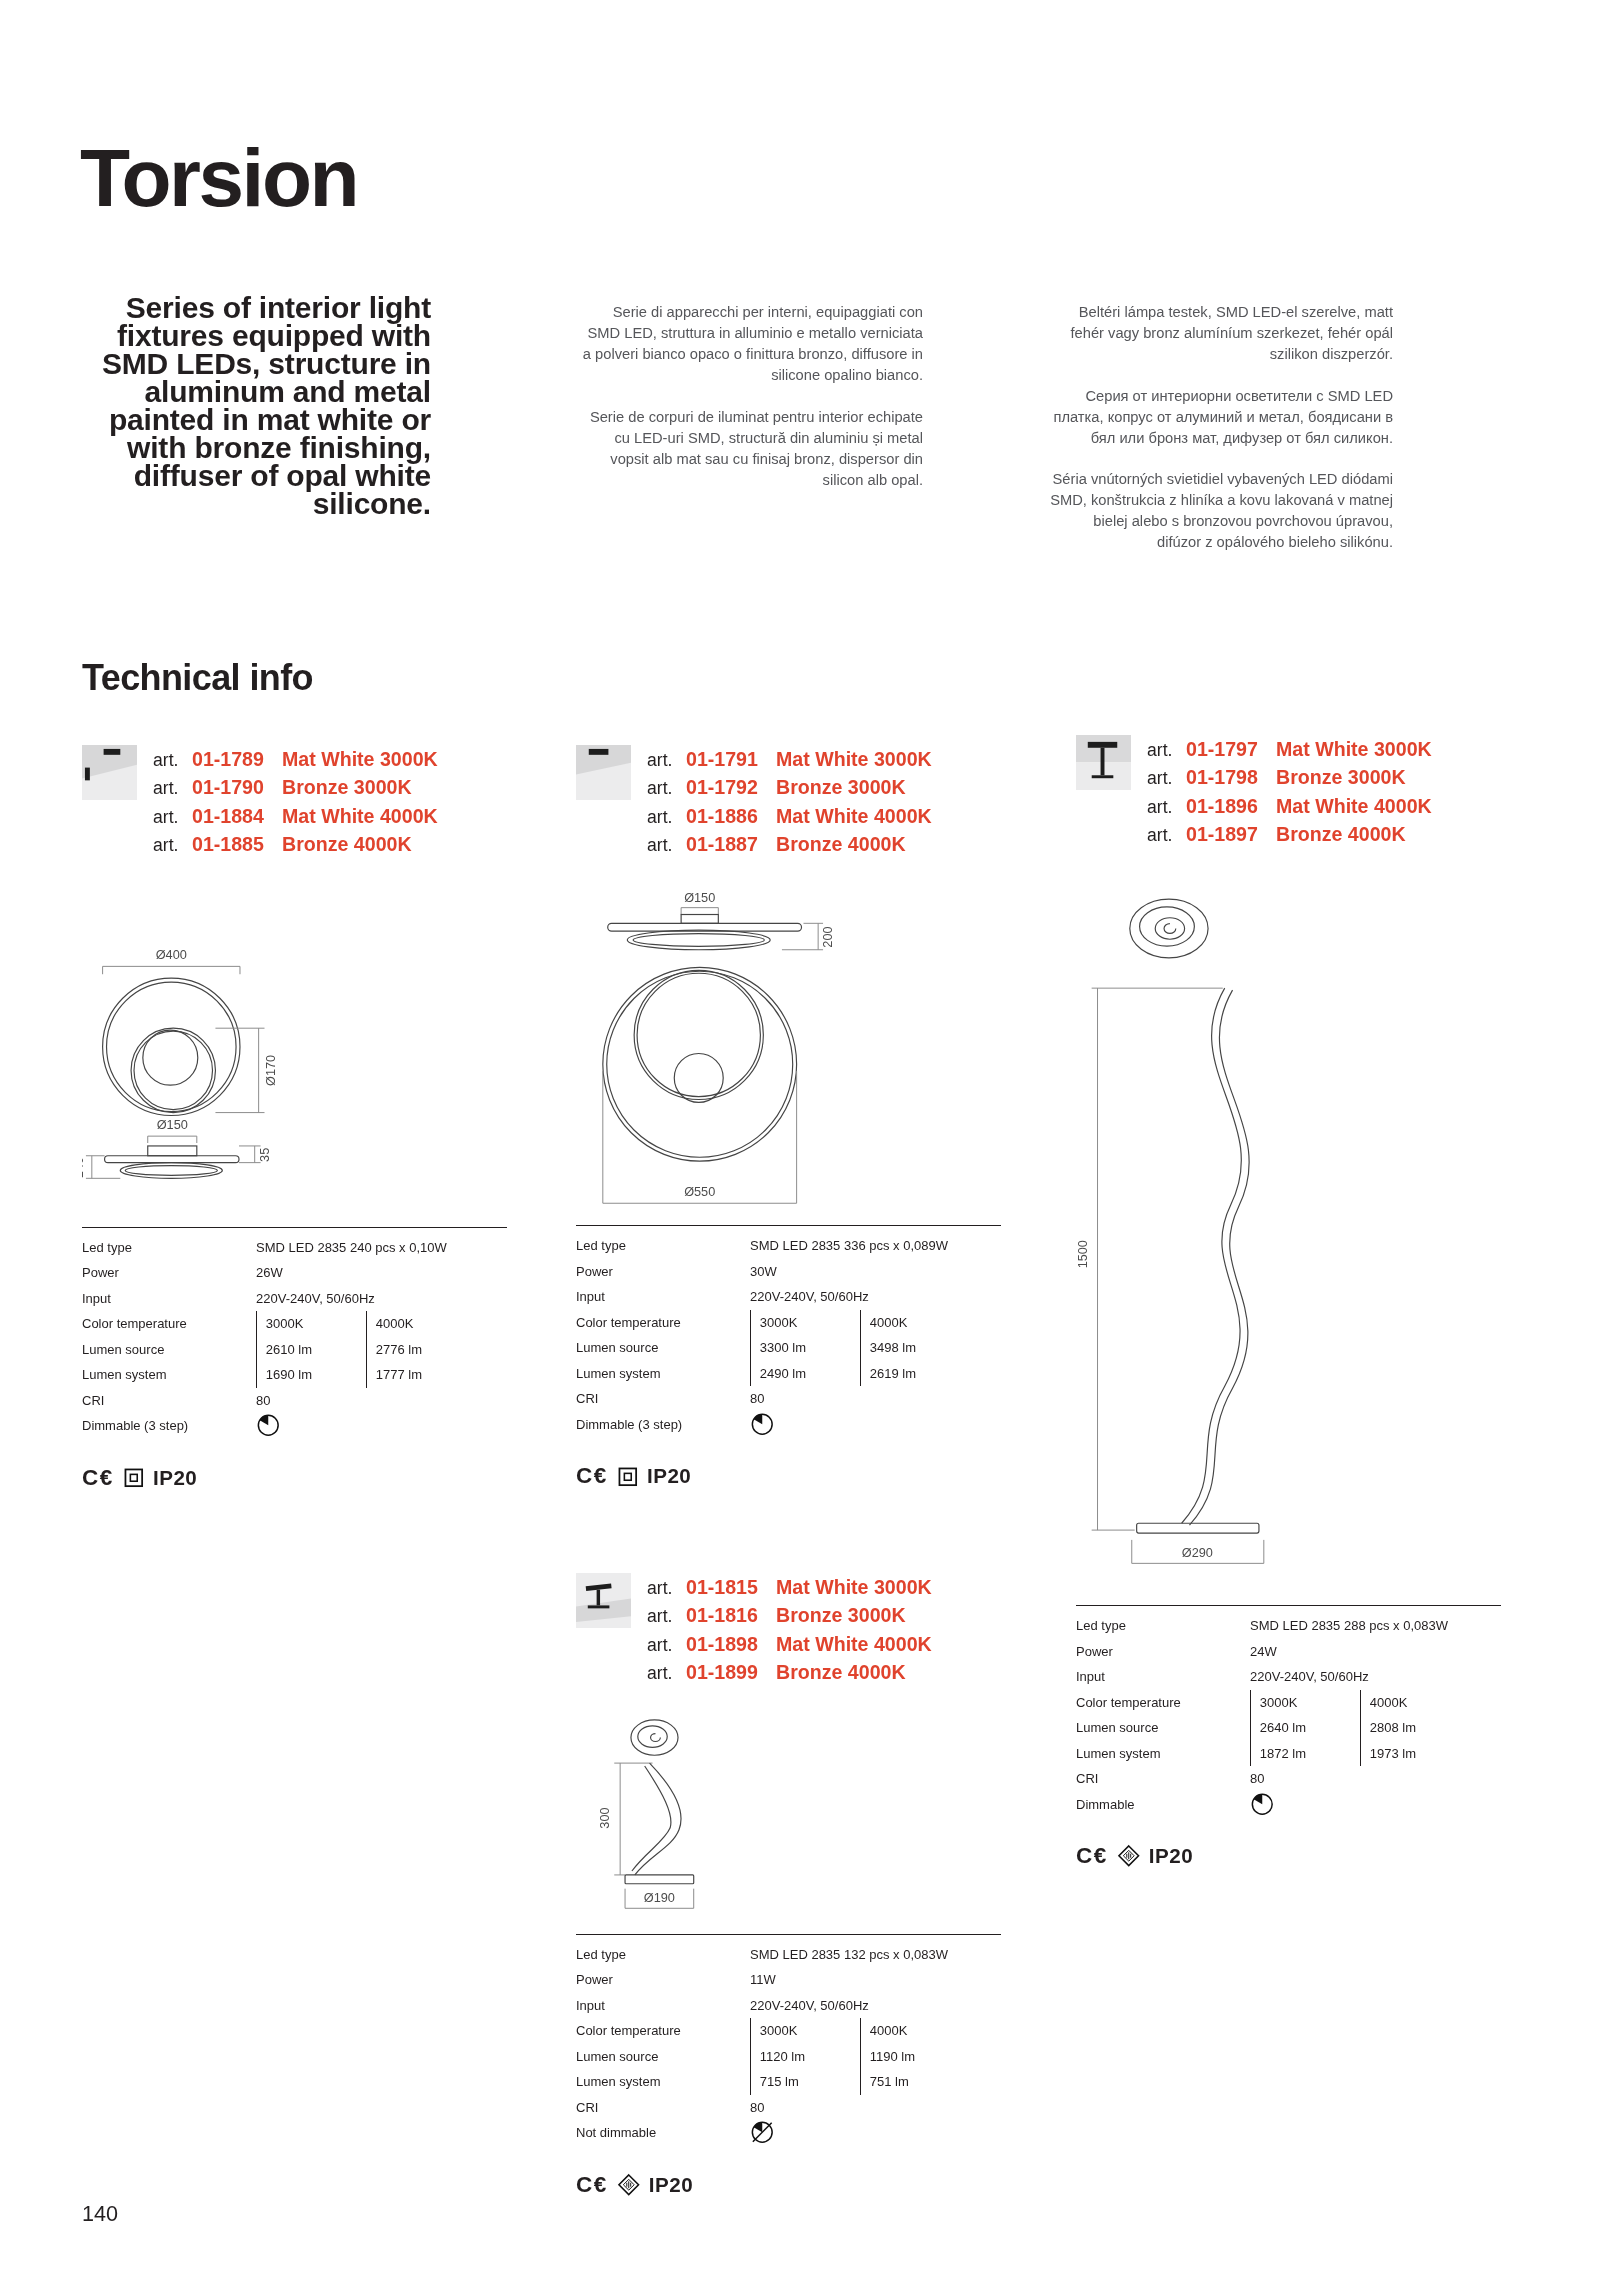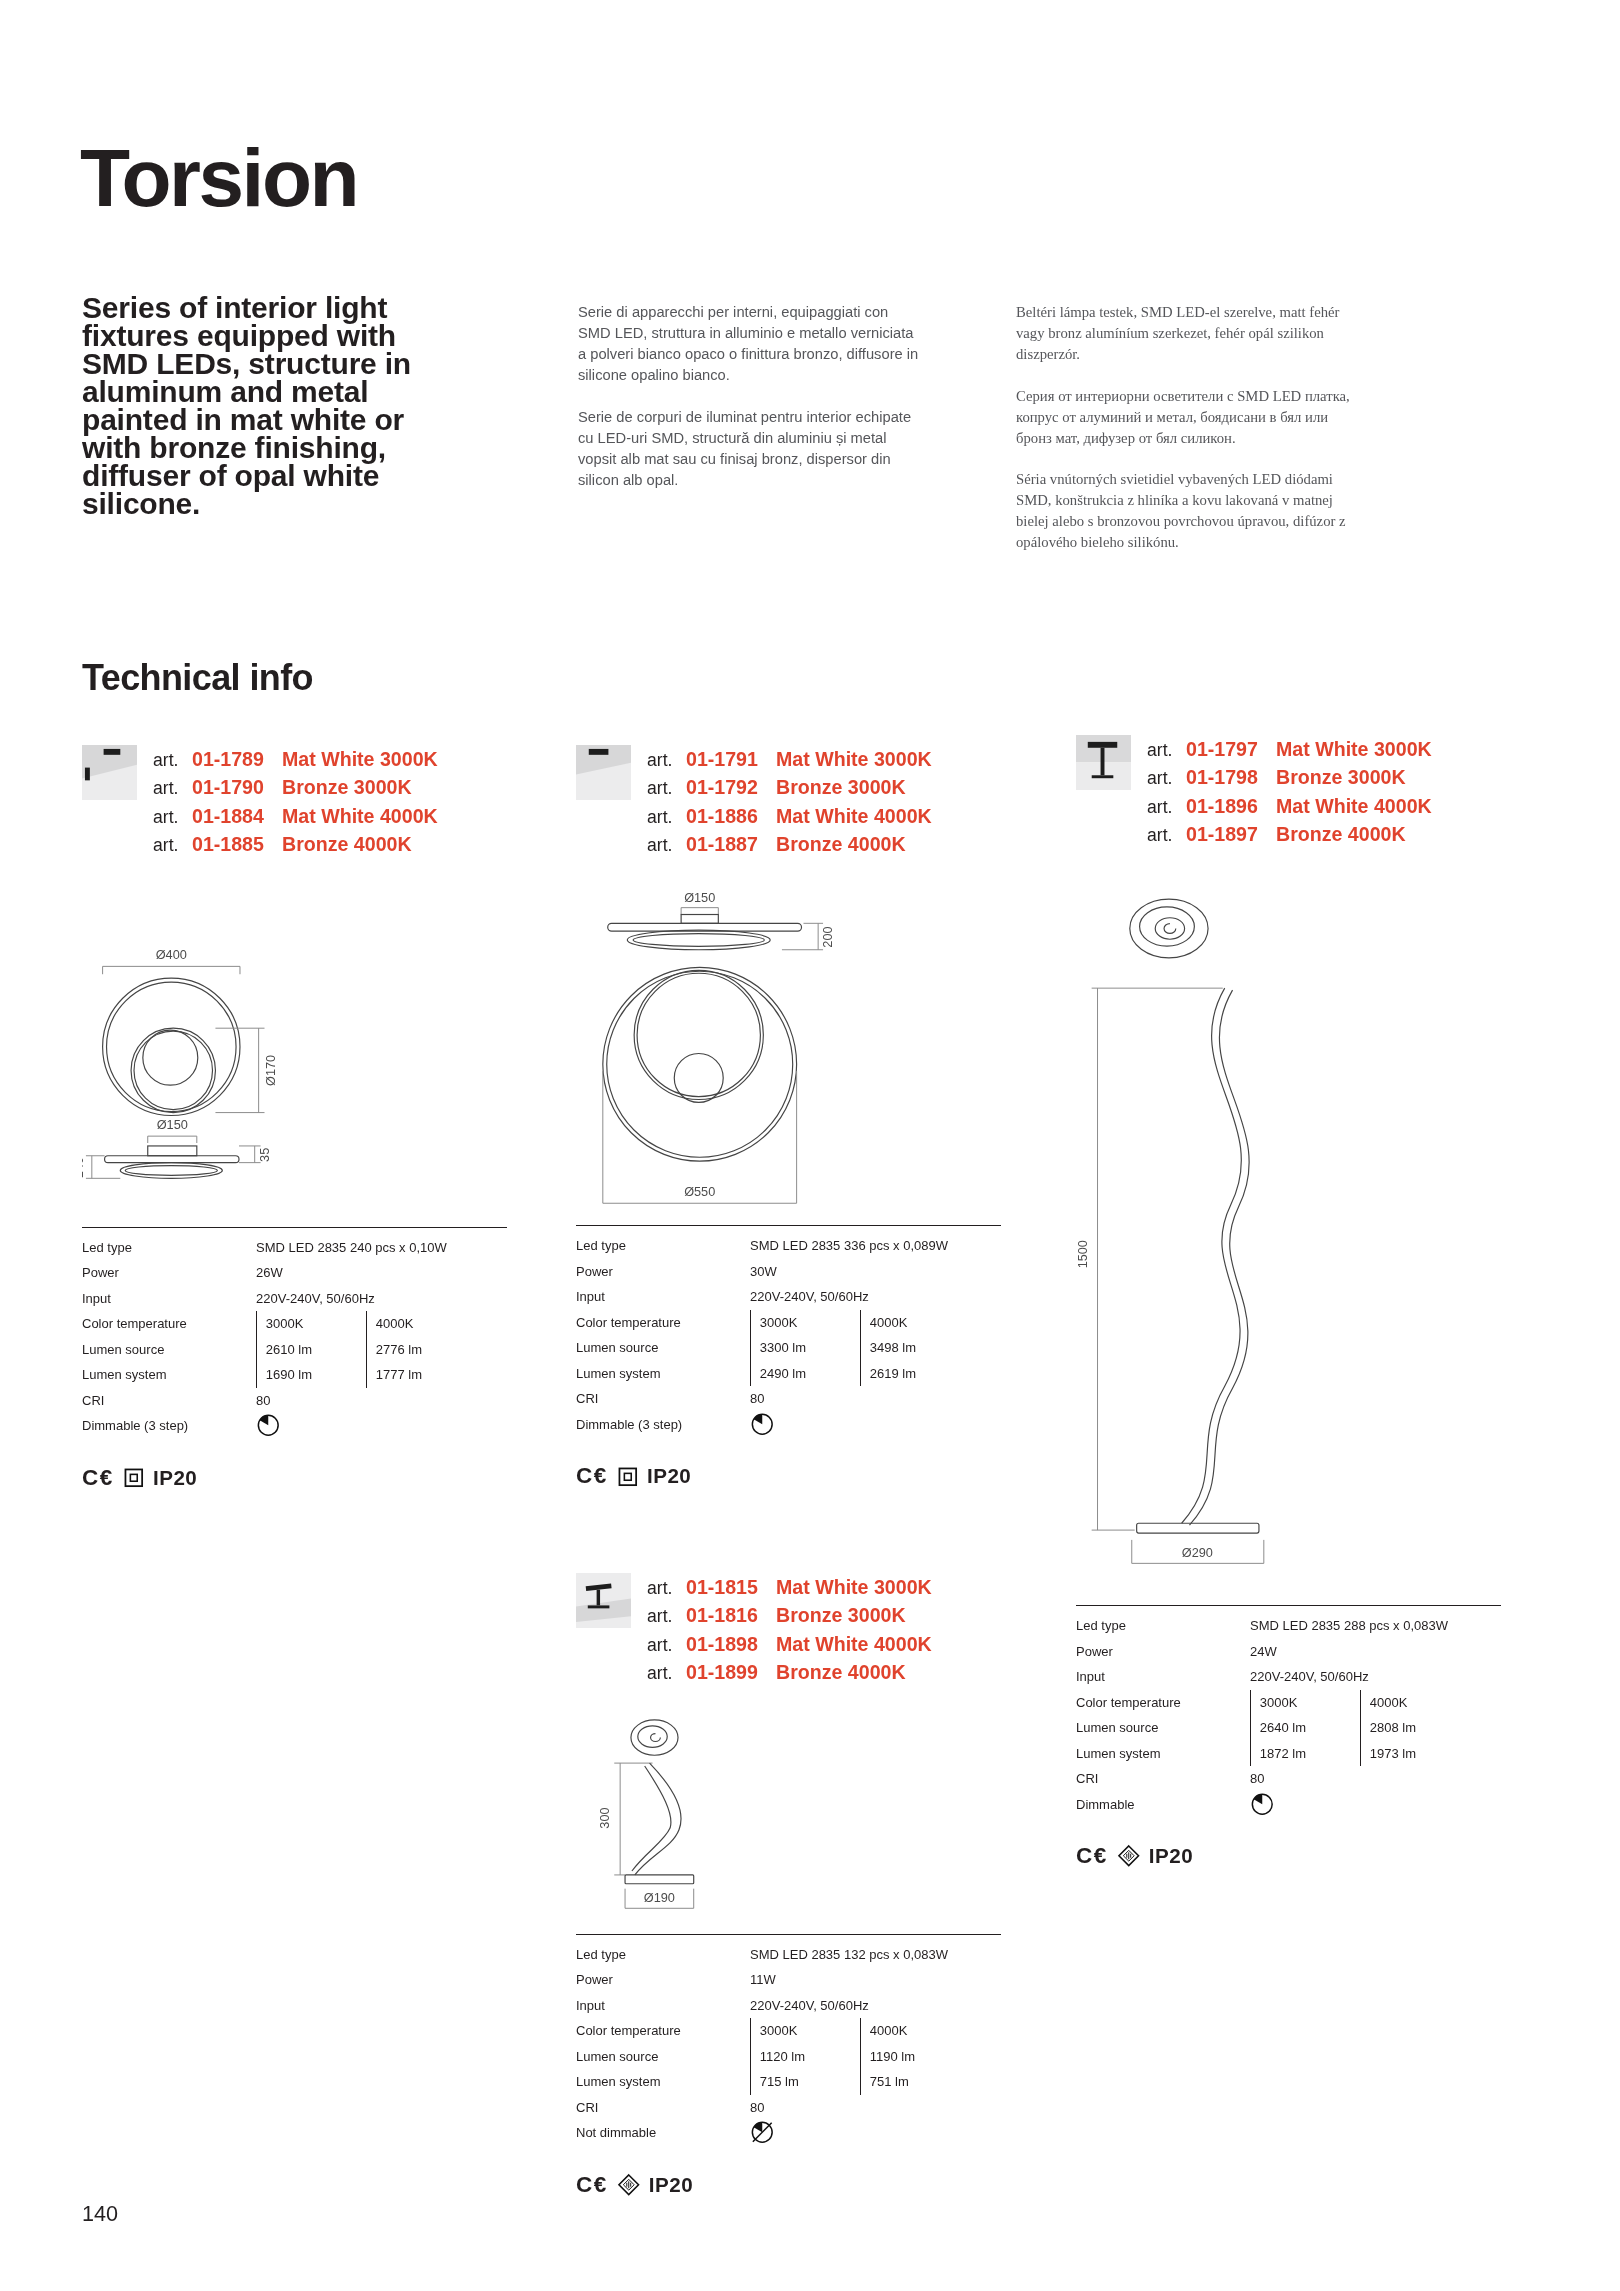--- a/index.html
+++ b/index.html
@@ -1,23 +1,23 @@
 <!DOCTYPE html>
 <html><head>
 <meta charset="utf-8">
 <style>
   html,body{margin:0;padding:0;background:#ffffff;}
   body{width:1620px;height:2292px;position:relative;font-family:"Liberation Sans",sans-serif;color:#231f20;overflow:hidden;}
-  .abs{position:absolute;}
+  .abs{position:absolute;text-align:right;}
   .title{left:80px;top:82px;font-size:82px;font-weight:bold;letter-spacing:-2.5px;line-height:1;}
   .intro-en{left:82px;top:294px;width:349px;font-size:30px;line-height:28px;font-weight:bold;letter-spacing:-0.2px;color:#231f20;}
   .intro-col{width:345px;font-size:14.7px;line-height:21px;color:#55565a;}
   .intro-col p{margin:0 0 20.6px 0;}
   .col2{left:578px;top:302px;}
-  .col3{left:1016px;top:302px;font-family:Liberation Serif, serif;}
+  .col3{left:1048px;top:302px;}
   .section-heading{left:82px;top:657px;font-size:36px;font-weight:bold;letter-spacing:-0.6px;}
   .product{position:absolute;width:436px;}
   .prod-head{display:flex;gap:16px;}
   .pict{width:55px;height:55px;flex:none;}
   .art-list{padding-top:1px;}
   .art-row{display:flex;align-items:baseline;font-size:19.6px;line-height:27.4px;white-space:nowrap;}
   .art-prefix{color:#231f20;width:39px;font-size:17.6px;}
   .art-code{color:#e0432d;font-weight:bold;width:90px;}
   .art-finish{color:#e0432d;font-weight:bold;}
   .diagram{display:block;}

